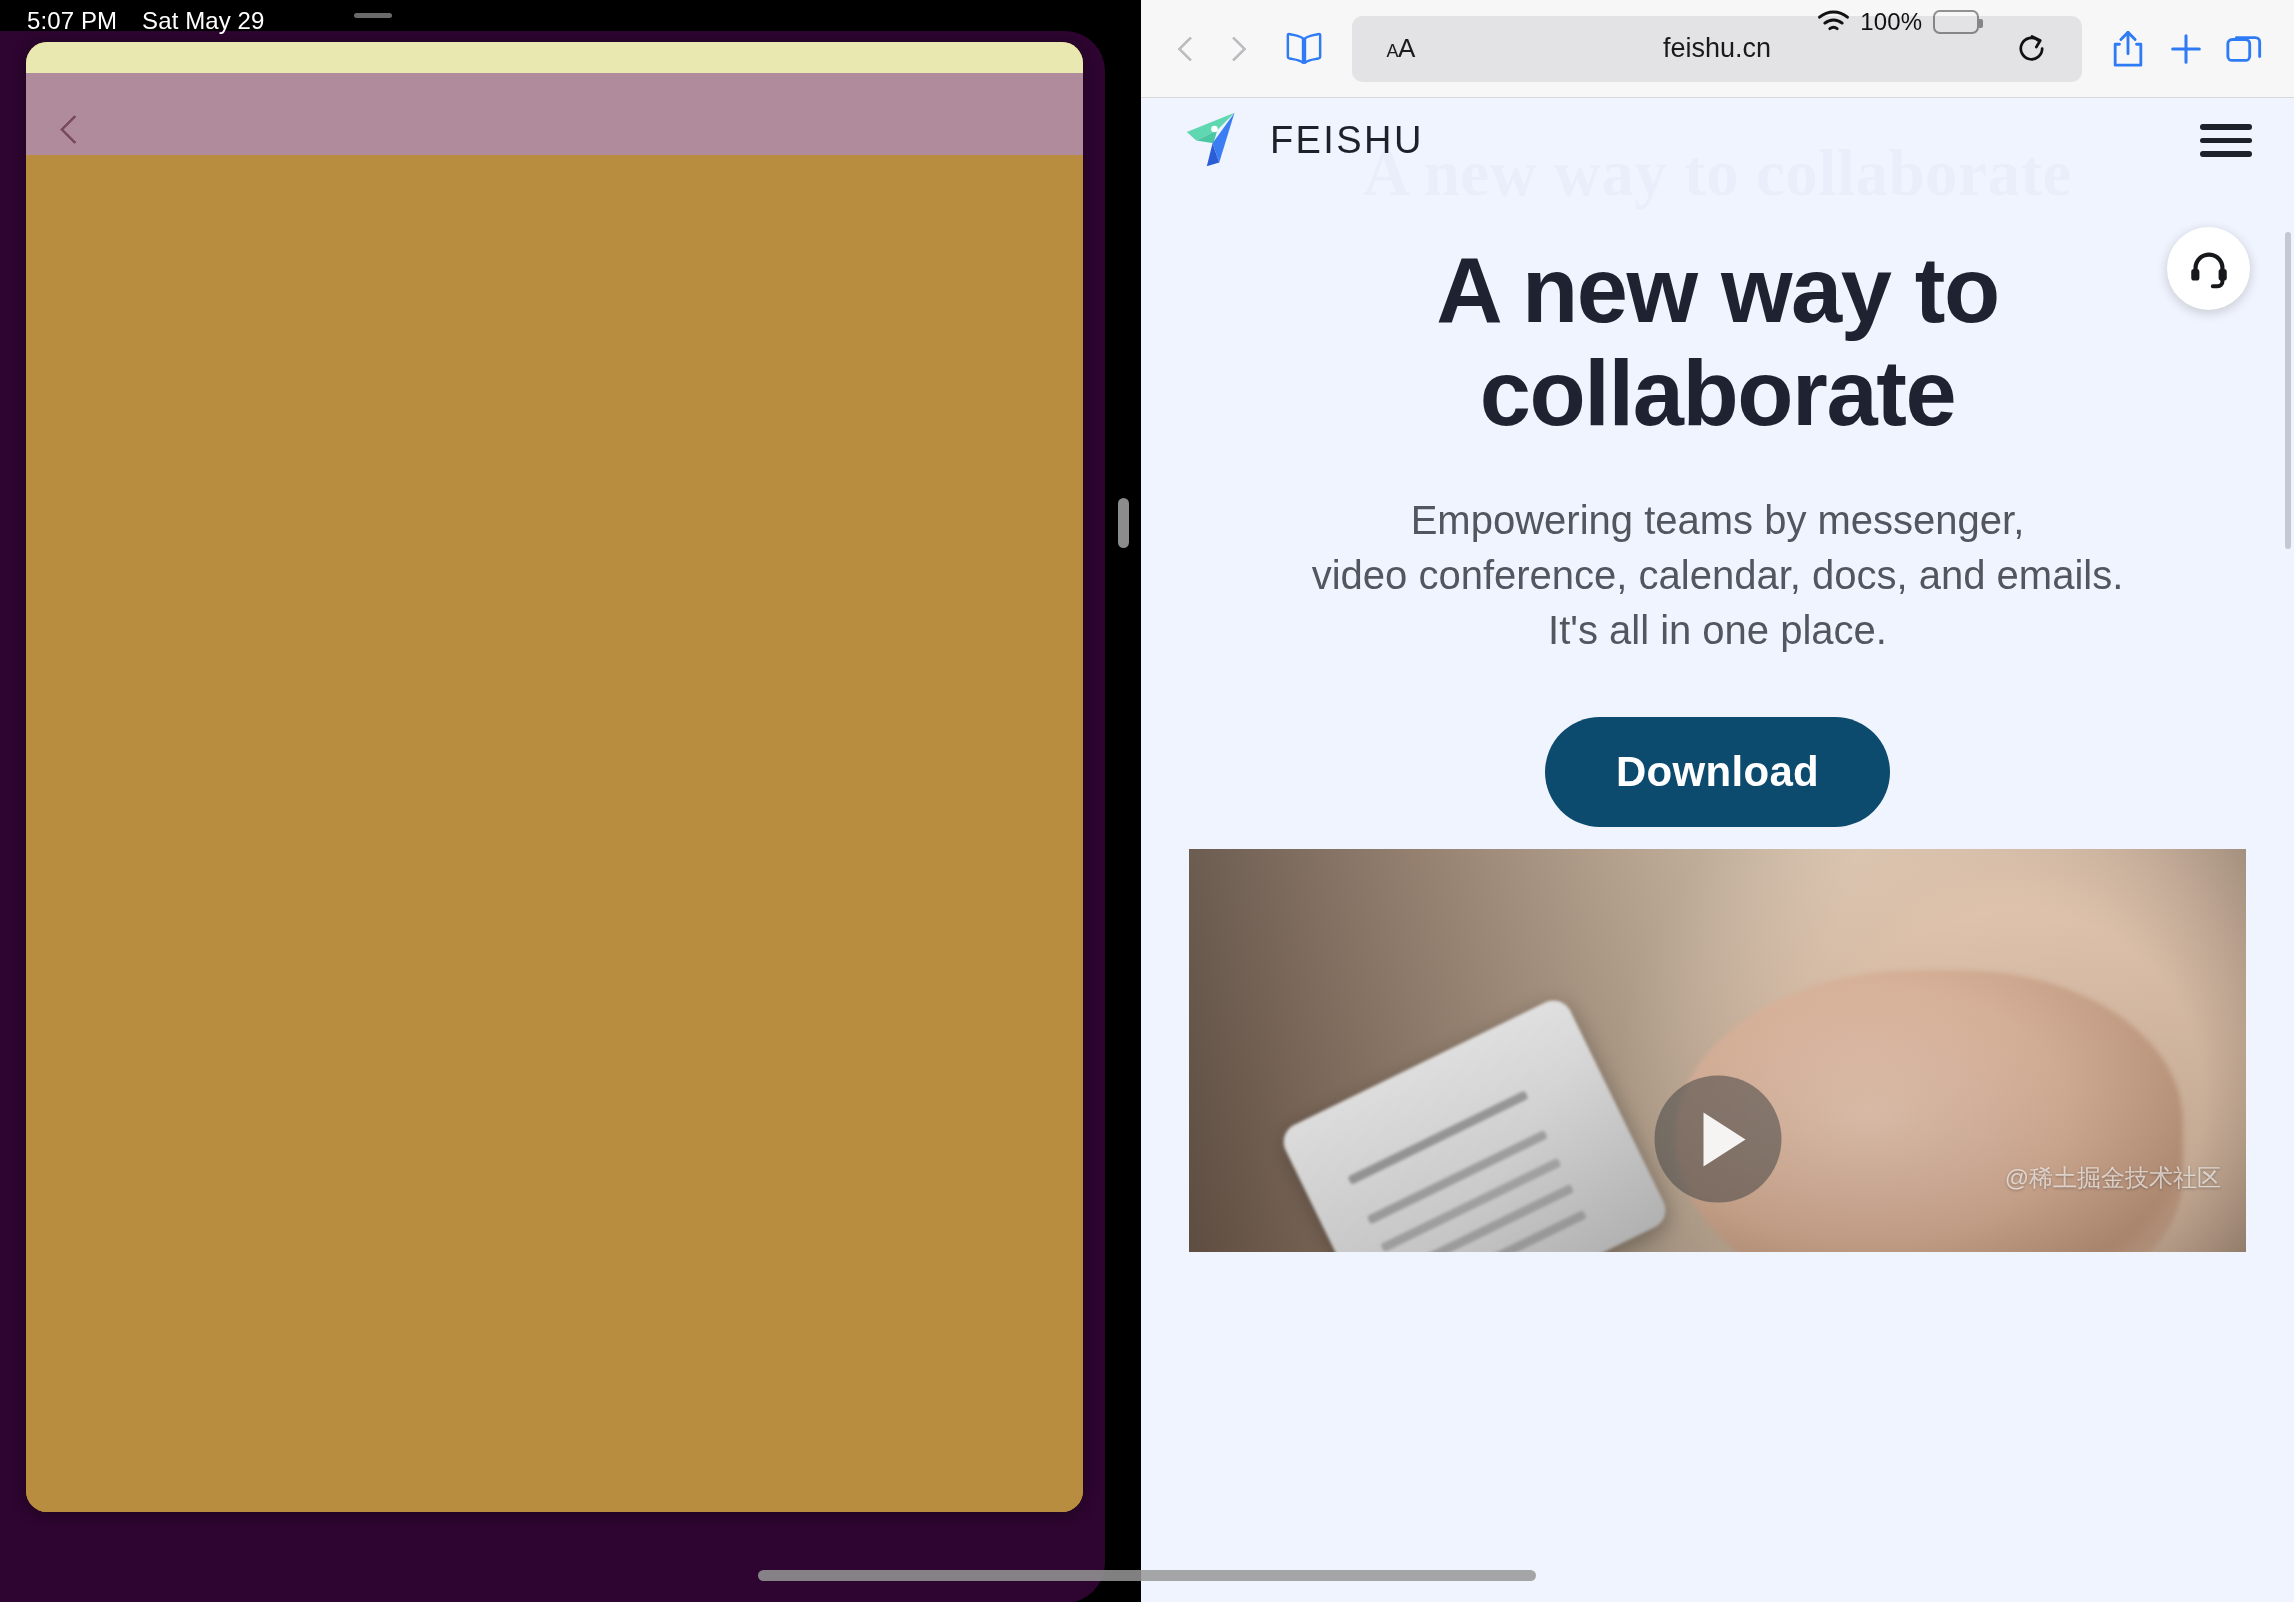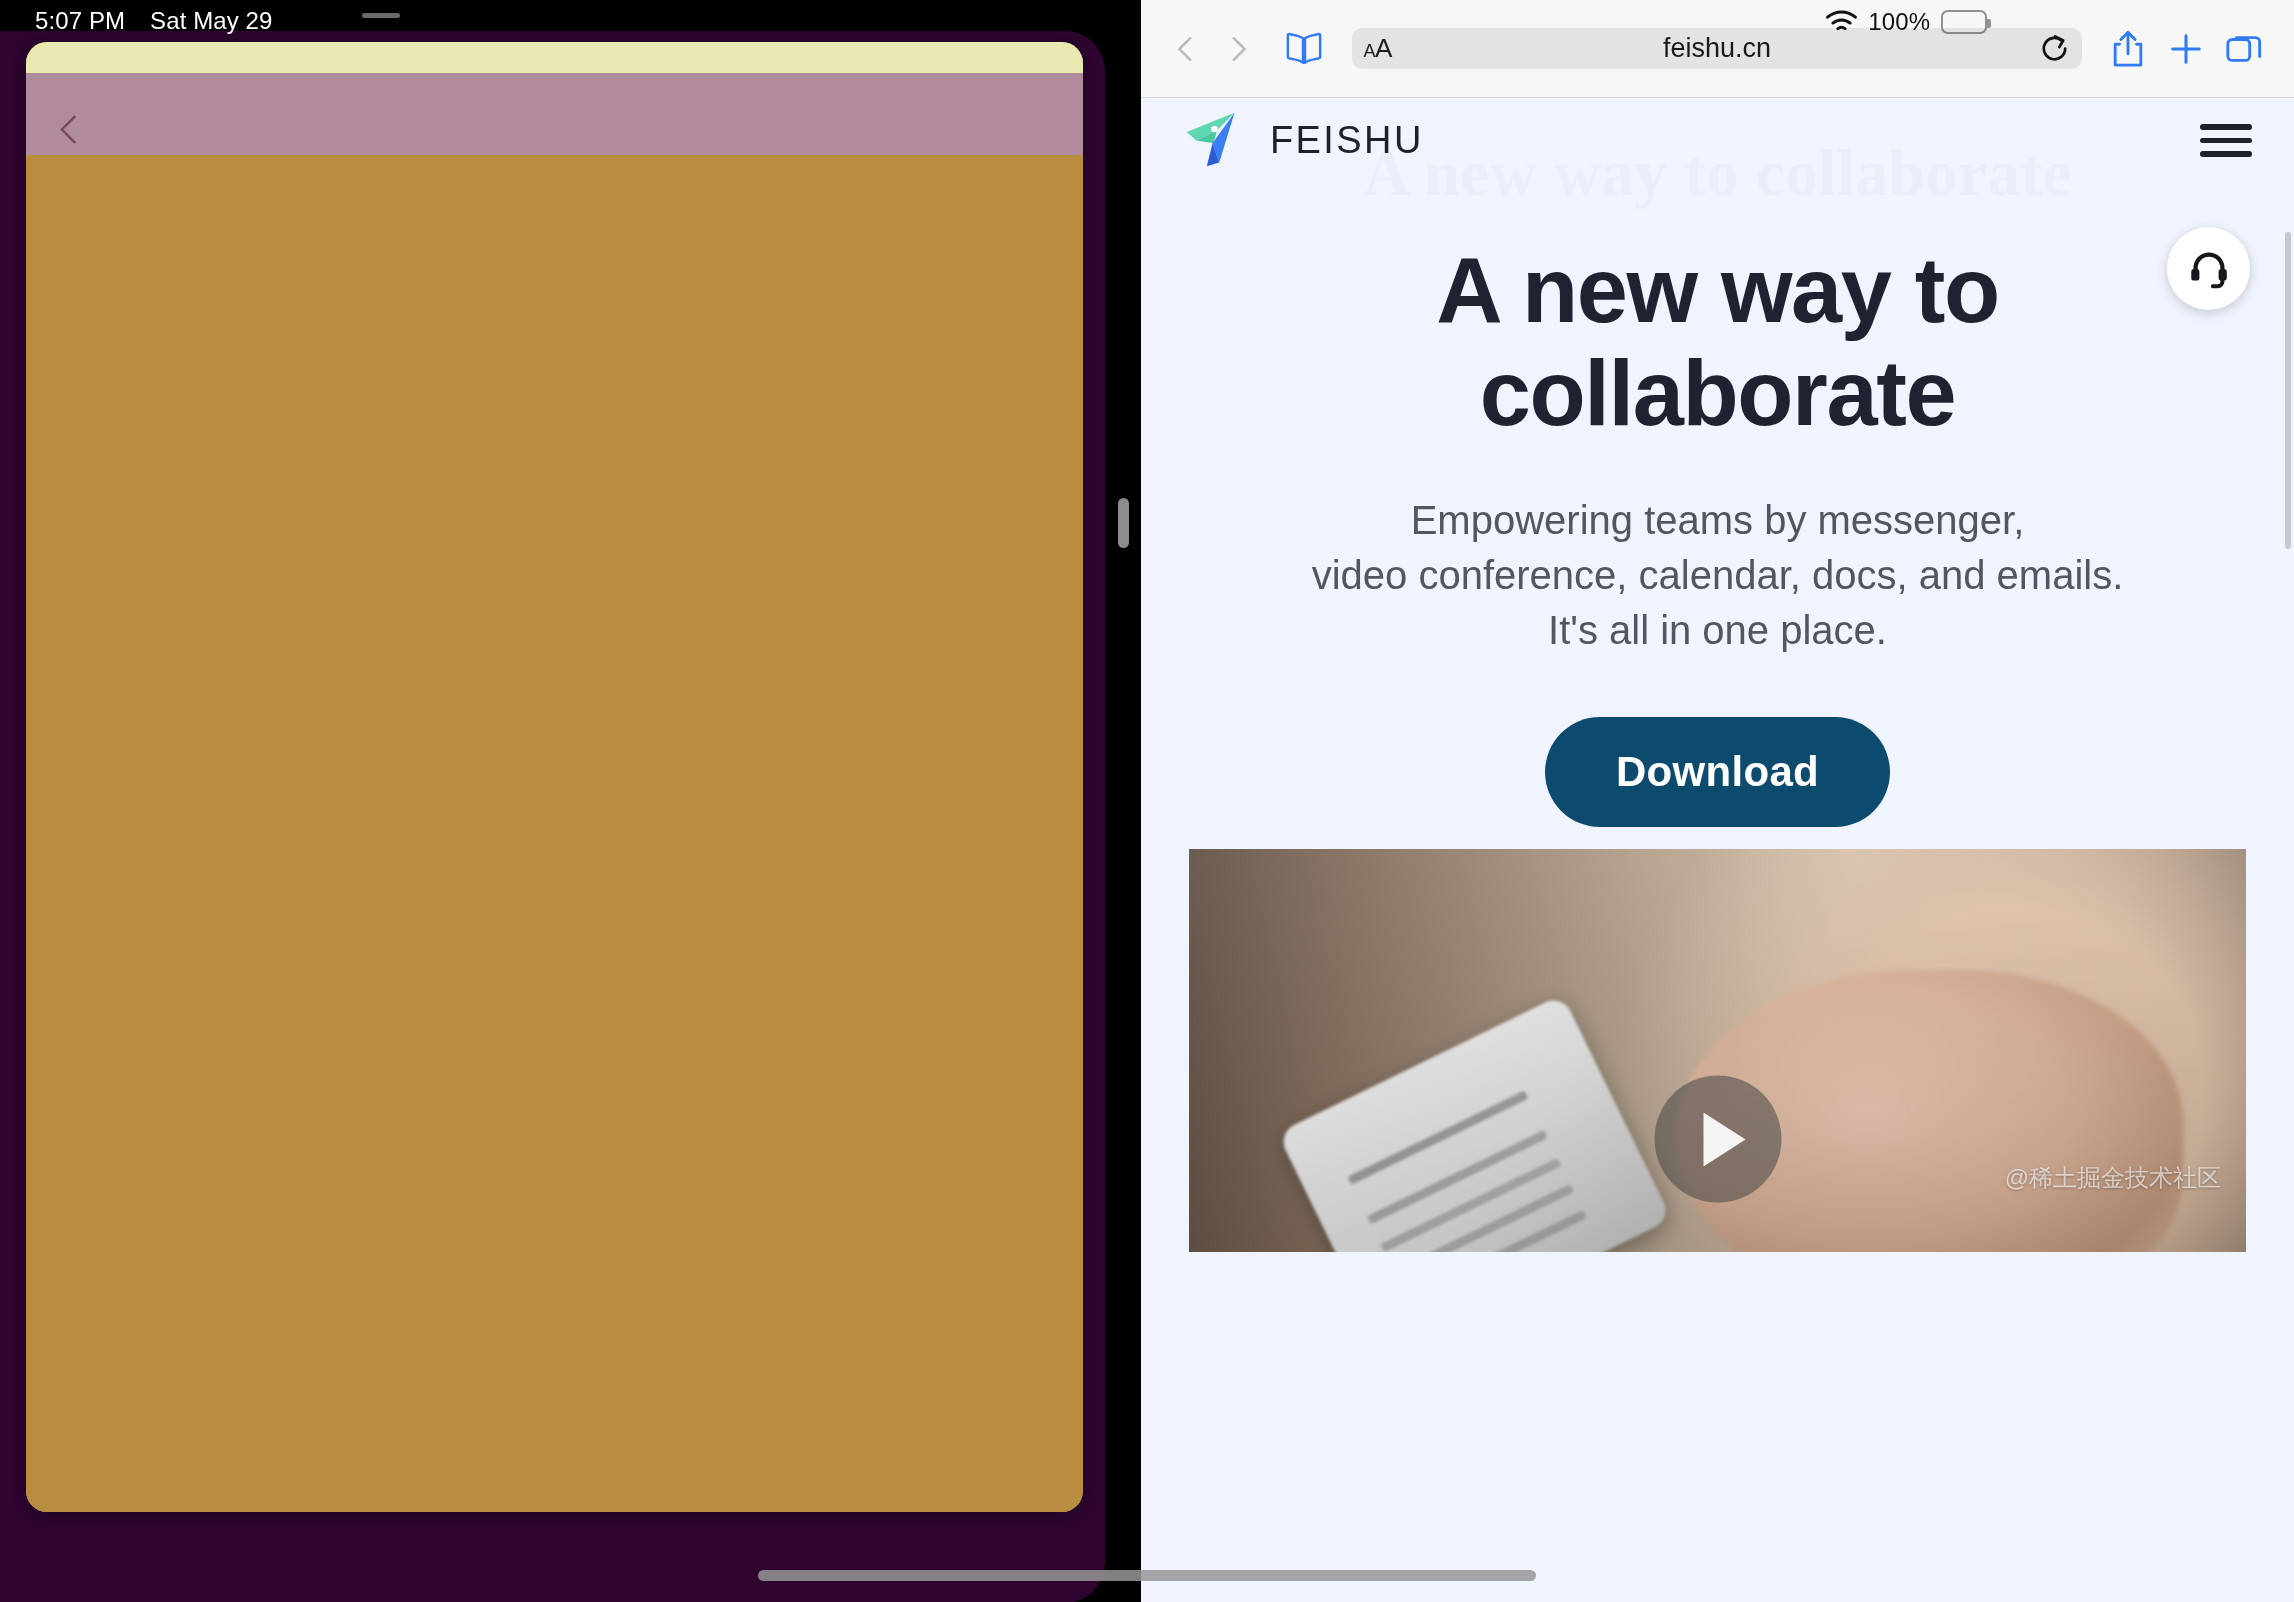--- a/index.html
+++ b/index.html
@@ -5,21 +5,21 @@
   * { margin:0; padding:0; box-sizing:border-box; }
   html, body {
     width:2294px; height:1602px; overflow:hidden;
     background:#000;
     font-family:"Liberation Sans", sans-serif;
     -webkit-font-smoothing:antialiased;
   }
   #screen { position:relative; width:2294px; height:1602px; background:#000; }
 
   
-  .statusbar { position:absolute; top:0; left:8px; width:2002px; height:46px; z-index:40; }
+  .statusbar { position:absolute; top:0; left:0; width:2002px; height:46px; z-index:40; }
   .sb-left { position:absolute; left:27px; top:6.7px; display:flex; align-items:center; gap:25px; }
   .sb-time, .sb-date { color:#fff; font-size:24px; letter-spacing:0.1px; }
   .sb-right { position:absolute; right:23px; top:7.7px; display:flex; align-items:center; gap:10.6px; }
   .wifi-ic { width:33px; height:25px; position:relative; }
   .pct { color:#111; font-size:24px; letter-spacing:0.2px;text-align:right; }
   .batt {
     width:46px; height:24px; border:2.3px solid rgba(20,20,20,.45);
     border-radius:6.7px; position:relative; padding:2.3px;
   }
   .batt .fill { width:100%; height:100%; background:#111; border-radius:3.4px; }
@@ -77,22 +77,22 @@
     background:#F7F7F7; border-bottom:1px solid #D8D8D8;
     display:flex; align-items:center; padding:0 21px;
   }
   .nav-btn { width:50px; height:50px; display:flex; align-items:center; justify-content:center; }
   .chev { width:18px; height:18px; border-top:3.8px solid #BBBDC0; border-right:3.8px solid #BBBDC0; border-radius:1px; }
   .chev.left  { transform:rotate(-135deg); margin-left:5.8px; }
   .chev.right { transform:rotate(45deg); margin-right:5.8px; }
   .book-btn { width:54px; height:50px; display:flex; align-items:center; justify-content:center; margin-left:15.4px; }
 
   .urlbar {
-    flex:1; height:41px; margin:0 17.3px 0 21px; background:#E3E3E5; border-radius:10.6px;
-    display:flex; align-items:center; position:relative; padding:0 11px;
+    flex:1; height:66px; margin:0 17.3px 0 21px; background:#E3E3E5; border-radius:10.6px;
+    display:flex; align-items:center; position:relative; padding:0 34px;
   }
   .aa { font-size:26px; color:#1b1b1b; letter-spacing:-0.5px; }
   .aa .small { font-size:18px; }
   .url-text {
     position:absolute; left:0; right:0; text-align:center;
     font-size:27px; color:#1a1a1a; pointer-events:none;
   }
   .reload { margin-left:auto; width:33px; height:33px; }
   .tool-btn { width:58px; height:54px; display:flex; align-items:center; justify-content:center; }
 

